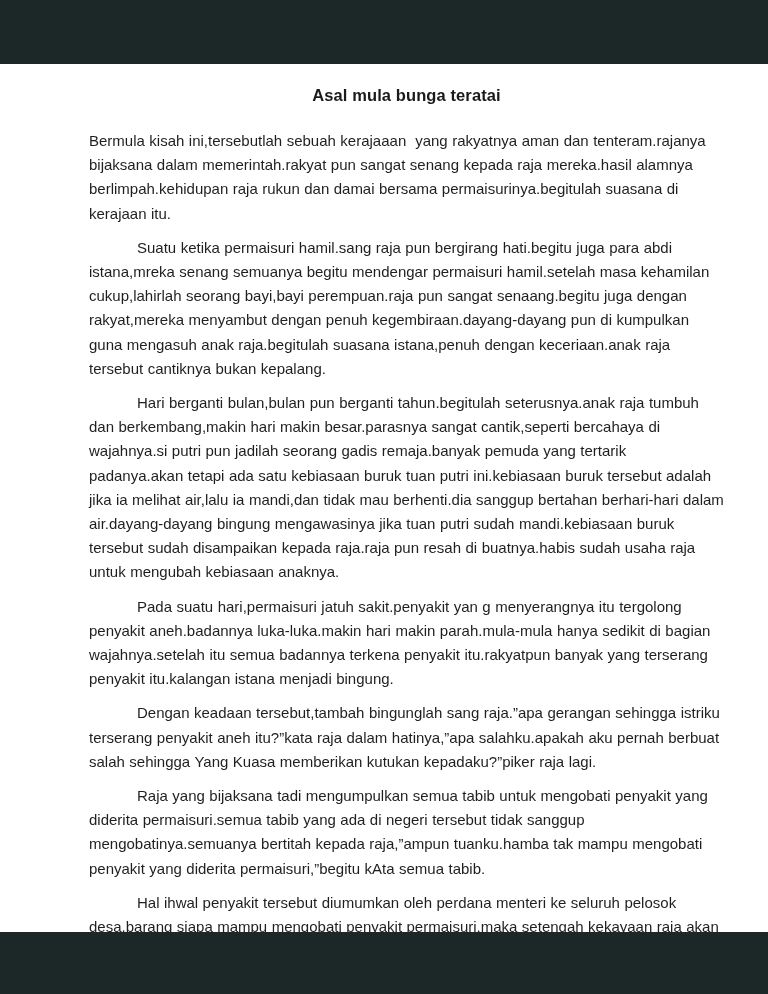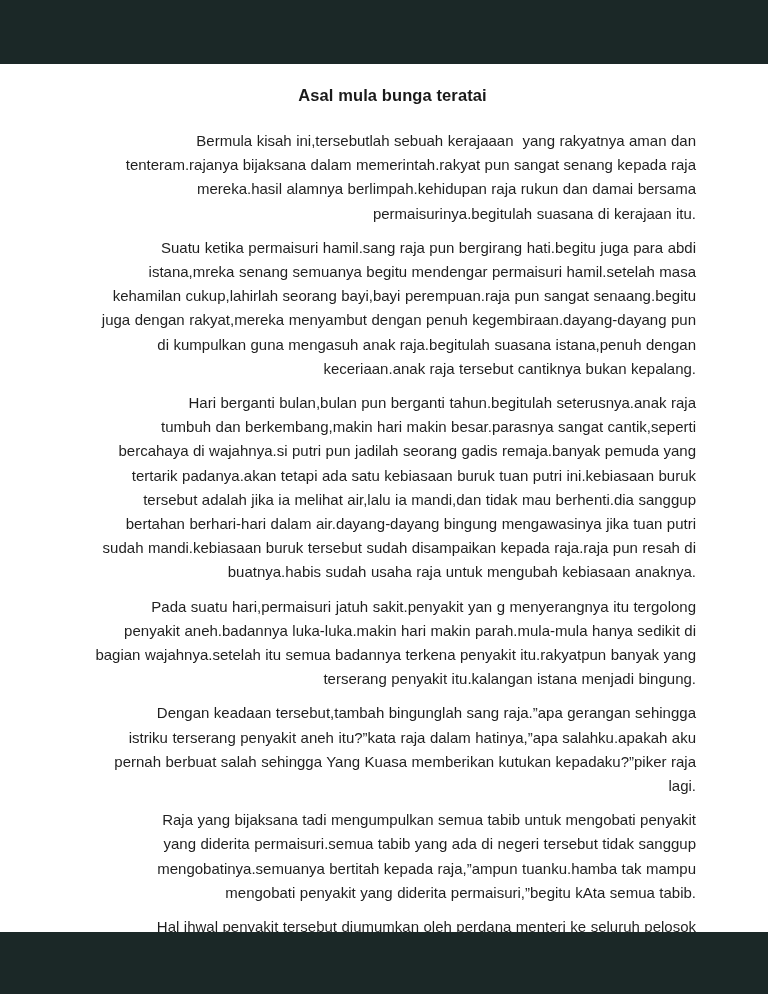--- a/index.html
+++ b/index.html
@@ -24,36 +24,36 @@
   .frame-bar.top { top: 0; height: 64px; }
   .frame-bar.bottom { bottom: 0; height: 62px; }
   .page {
     position: absolute;
     top: 64px;
     left: 0;
     width: 768px;
     bottom: 62px;
     background: #ffffff;
     box-sizing: border-box;
-    padding: 22px 72px 0 89px;
+    padding: 22px 44px 0 89px;
     color: #1f1f1f;
   }
   .doc-title {
     margin: 0 0 24px 0;
     text-align: center;
     font-size: 16.5px;
     font-weight: 600;
     color: #1a1a1a;
     letter-spacing: 0.1px;
   }
   .doc-paragraph {
     margin: 0 0 10px 0;
     font-size: 15px;
     line-height: 24.2px;
-    text-align: right;
+    text-align: left;
     white-space: pre-wrap;
     word-spacing: 0.3px;
   }
   .doc-paragraph.indent {
     text-indent: 48px;
   }
 </style>
 </head>
 <body>
 

